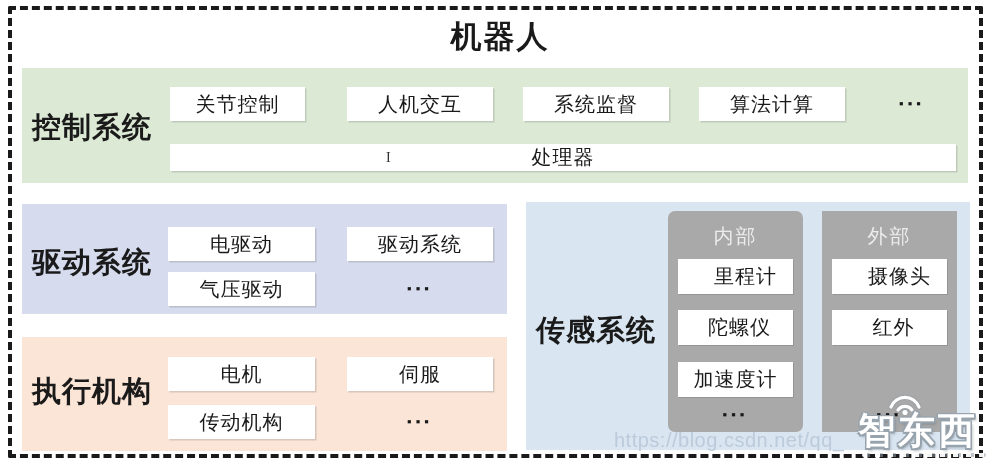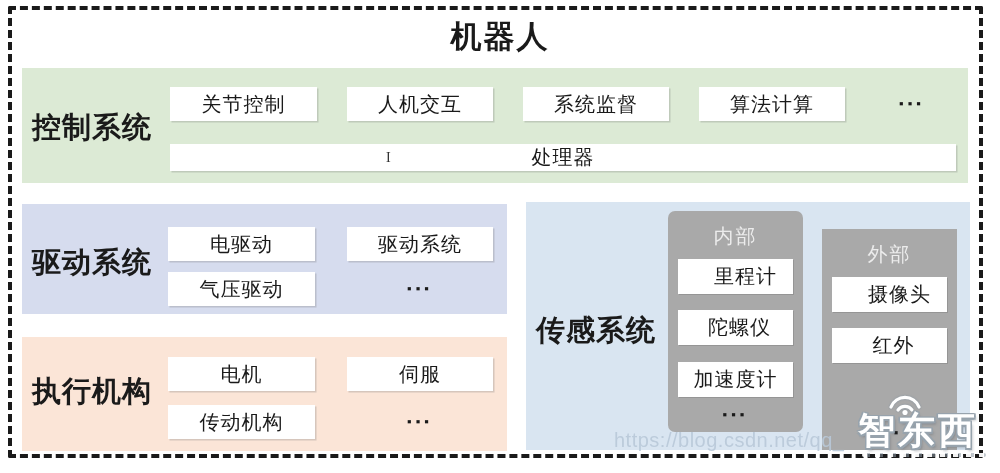--- a/index.html
+++ b/index.html
@@ -67,21 +67,21 @@
     background:#ffffff;
     height:34px; line-height:34px;
     text-align:center;
     font-size:20px;
     letter-spacing:1px;
     box-shadow:1.5px 1.5px 0 rgba(120,120,120,0.28);
     white-space:nowrap;
   }
 
   
-  .cb1 { left:148px; top:19px; width:147px; }
+  .cb1 { left:148px; top:19px; width:135px; }
   .cb2 { left:325px; top:19px; width:146px; }
   .cb3 { left:501px; top:19px; width:146px; }
   .cb4 { left:677px; top:19px; width:146px; }
 
   .dots {
     position:absolute;
     text-align:center;
     font-size:13px;
     letter-spacing:4px;
     font-weight:700;
@@ -120,21 +120,21 @@
   .sec-actuator .dots { left:353px; top:68px; width:90px; height:34px; line-height:34px; }
 
   
   .sensor-col {
     position:absolute;
     top:9px;
     width:135px; height:221px;
     background:var(--column-bg);
   }
   .col-internal { left:142px;border-radius:7px; }
-  .col-external { left:296px;margin-top:18px; }
+  .col-external { left:296px; }
   .col-header {
     position:absolute;
     top:12px; left:0; width:100%;
     text-align:center;
     font-size:20px;
     letter-spacing:2px;
     color:var(--column-header-text);
   }
   .sbox {
     position:absolute;

